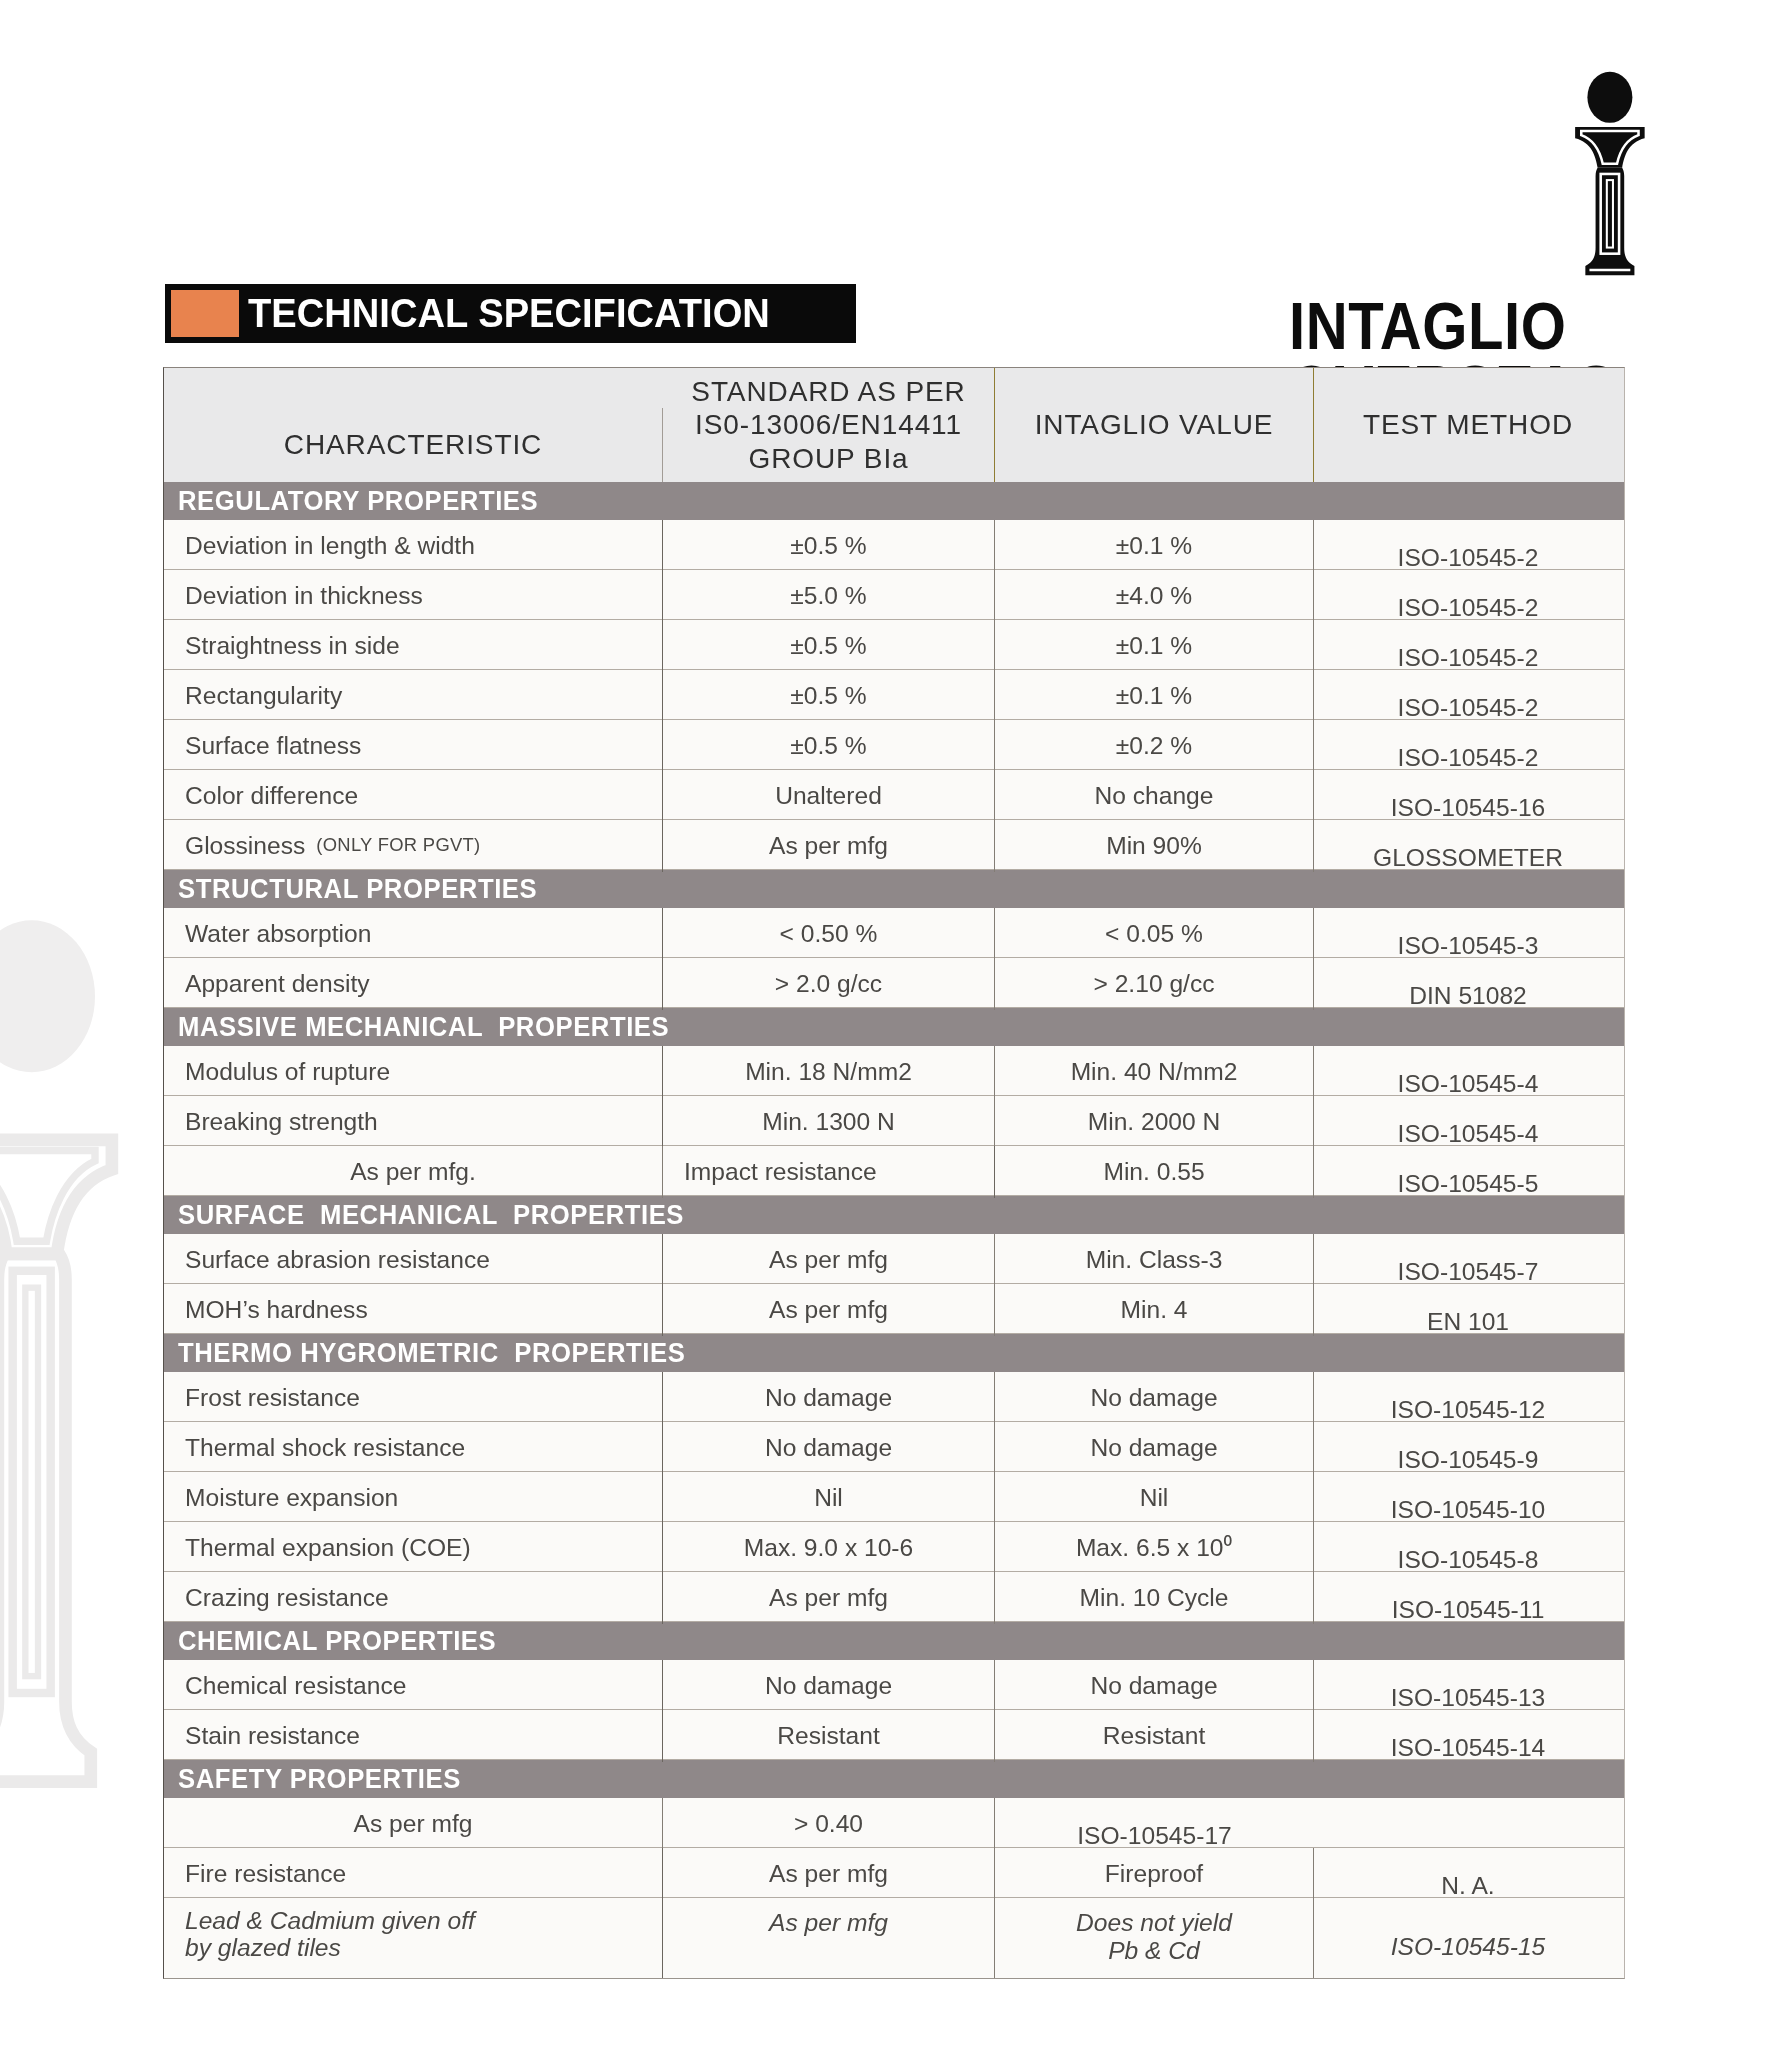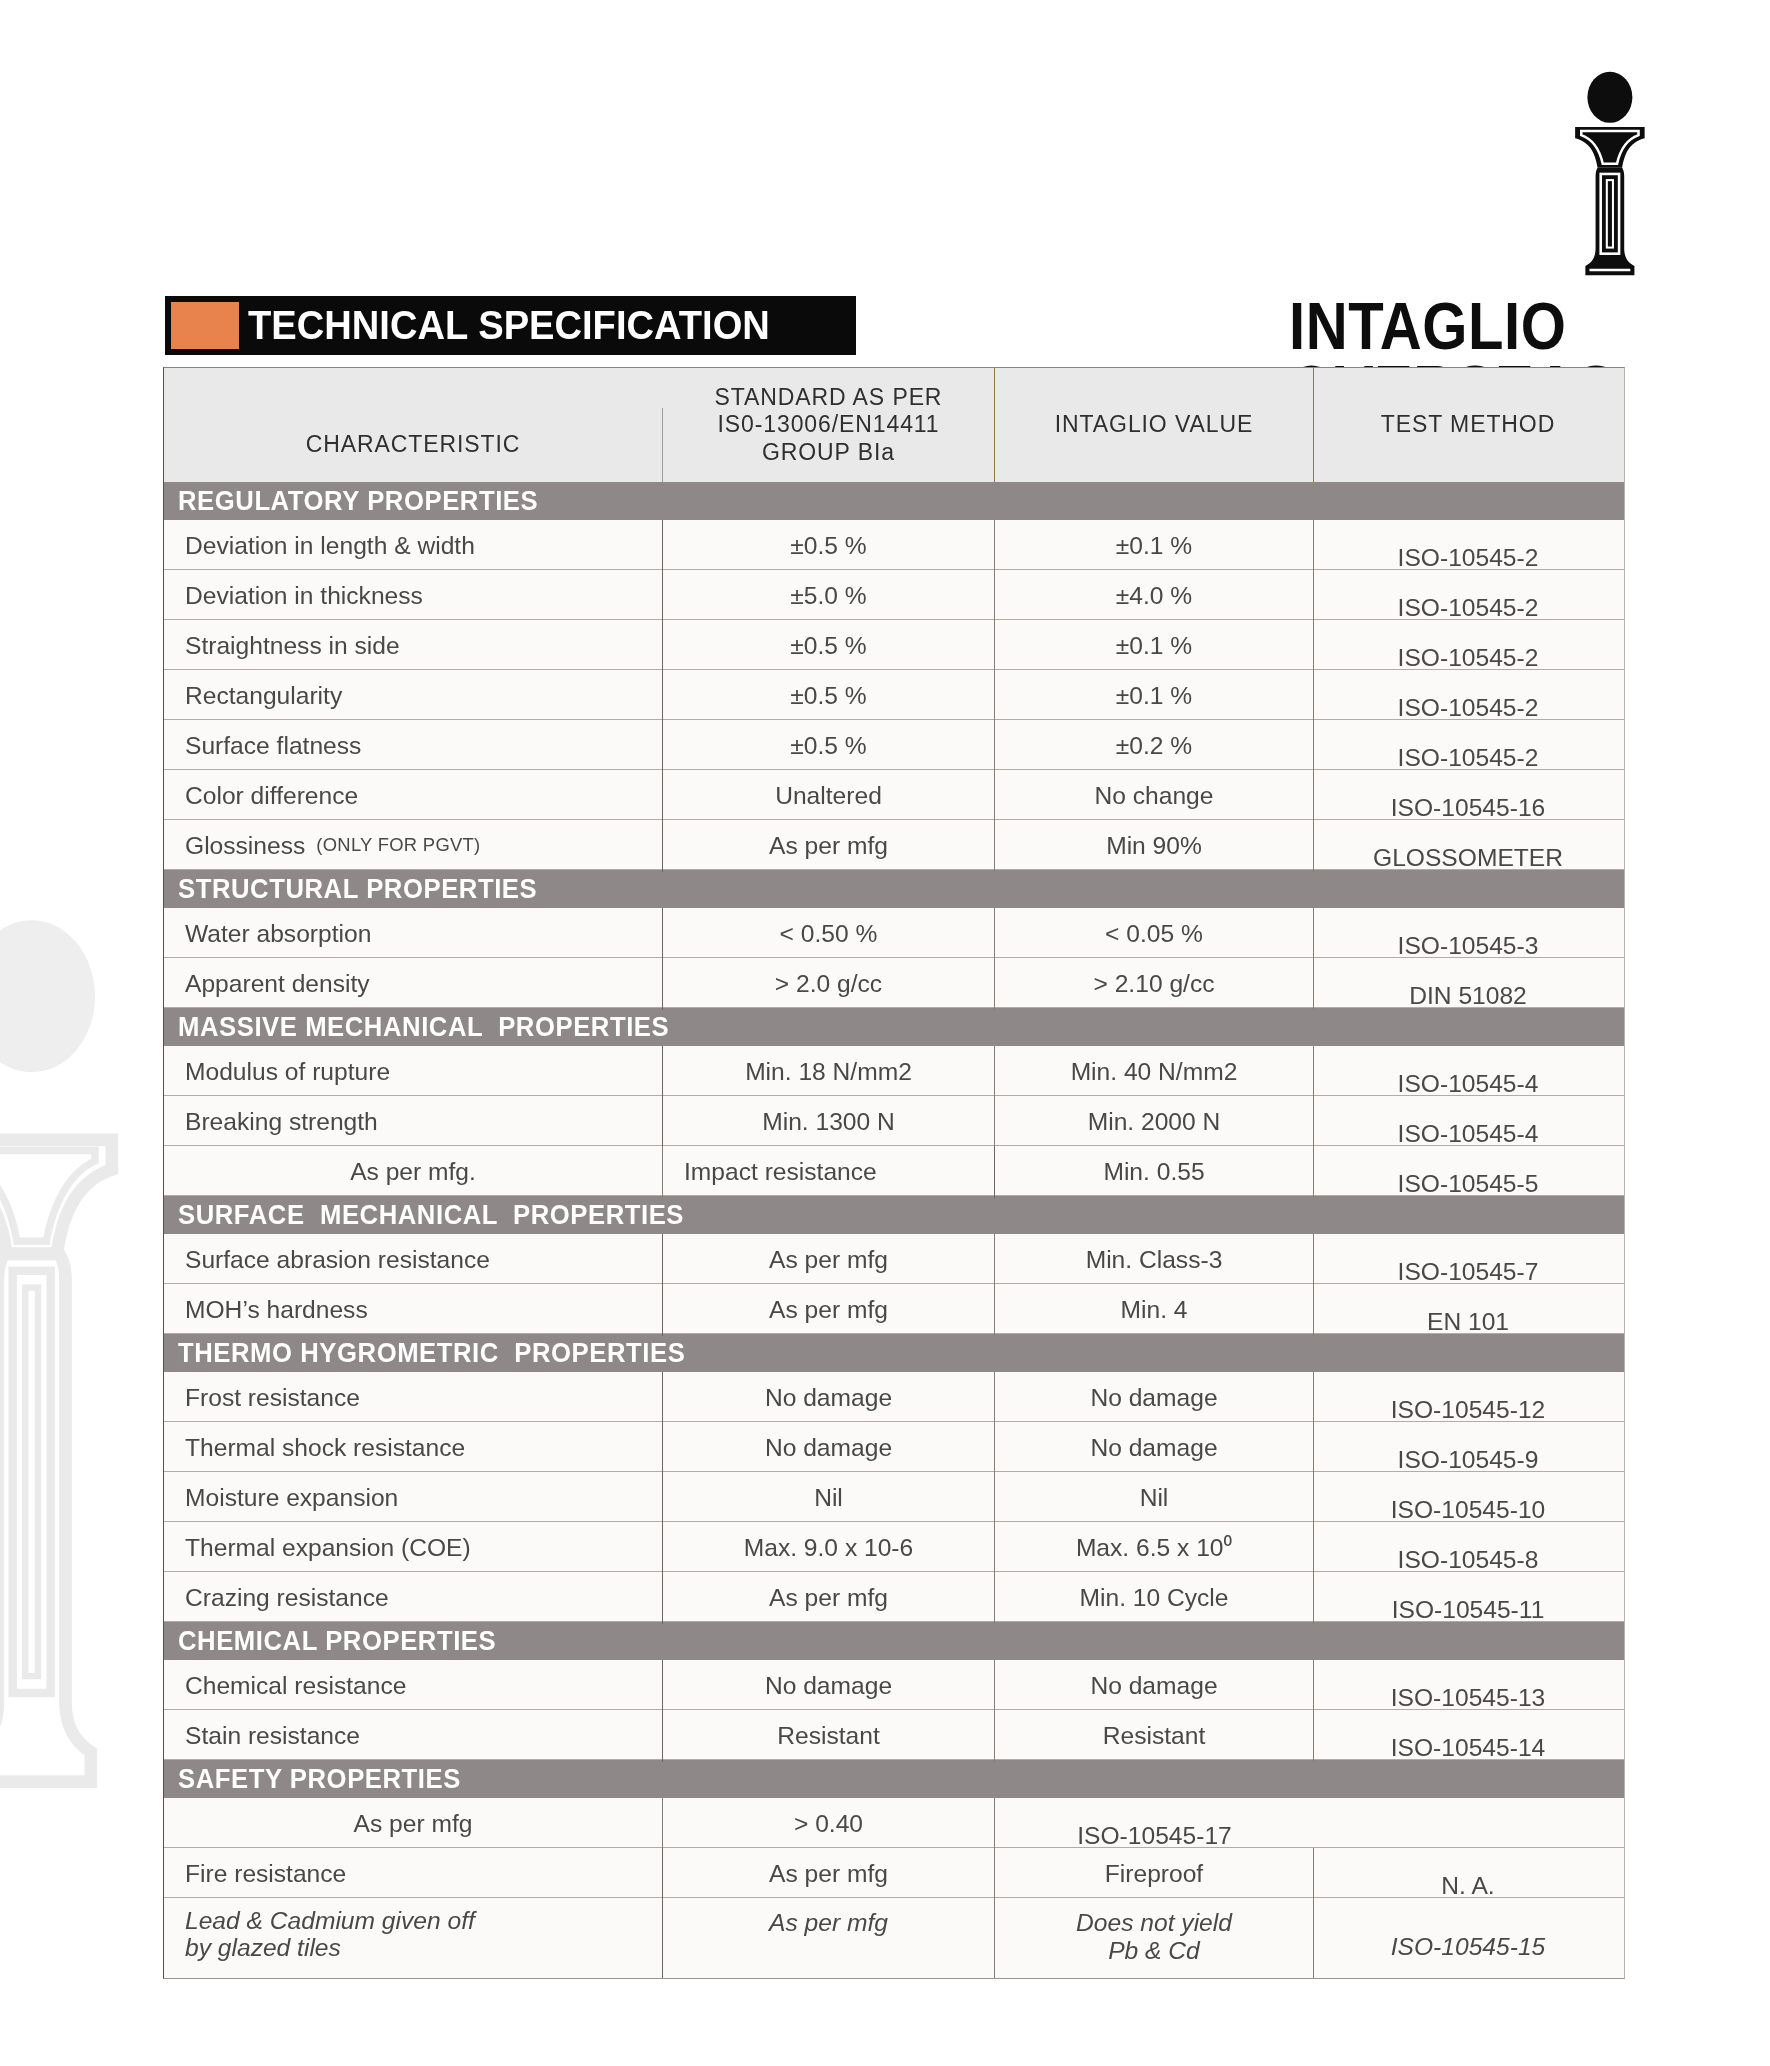--- a/index.html
+++ b/index.html
@@ -32,21 +32,21 @@
     color:#0d0d0d;
     transform:scaleX(0.88);
     transform-origin:left bottom;
     padding-bottom:1.2px;
   }
 
   
   .title-bar{
     position:absolute;
     left:165px;
-    top:296px;
+    top:284px;
     width:691px;
     height:59px;
     background:#0a0a0a;
     display:flex;
     align-items:center;
   }
   .orange-sq{
     width:68px;
     height:47px;
     margin-left:5.5px;
@@ -90,21 +90,21 @@
     display:grid;
     grid-template-columns:499px 332px 319px 308px;
     background:#e9e9ea;
     height:114px;
   }
   .hcell{
     display:flex;
     align-items:center;
     justify-content:center;
     text-align:center;
-    font-size:23px;
+    font-size:28px;
     letter-spacing:0.9px;
     color:#2f2f2f;
     white-space:pre-wrap;
     line-height:1.2;
     box-sizing:border-box;
   }
   .hc1{border-right:1.8px solid #a29c96;margin-top:40px;}
   .hc2{border-right:1.8px solid #8f7d33;}
   .hc3{border-right:1.8px solid #8f7d33;}
 

